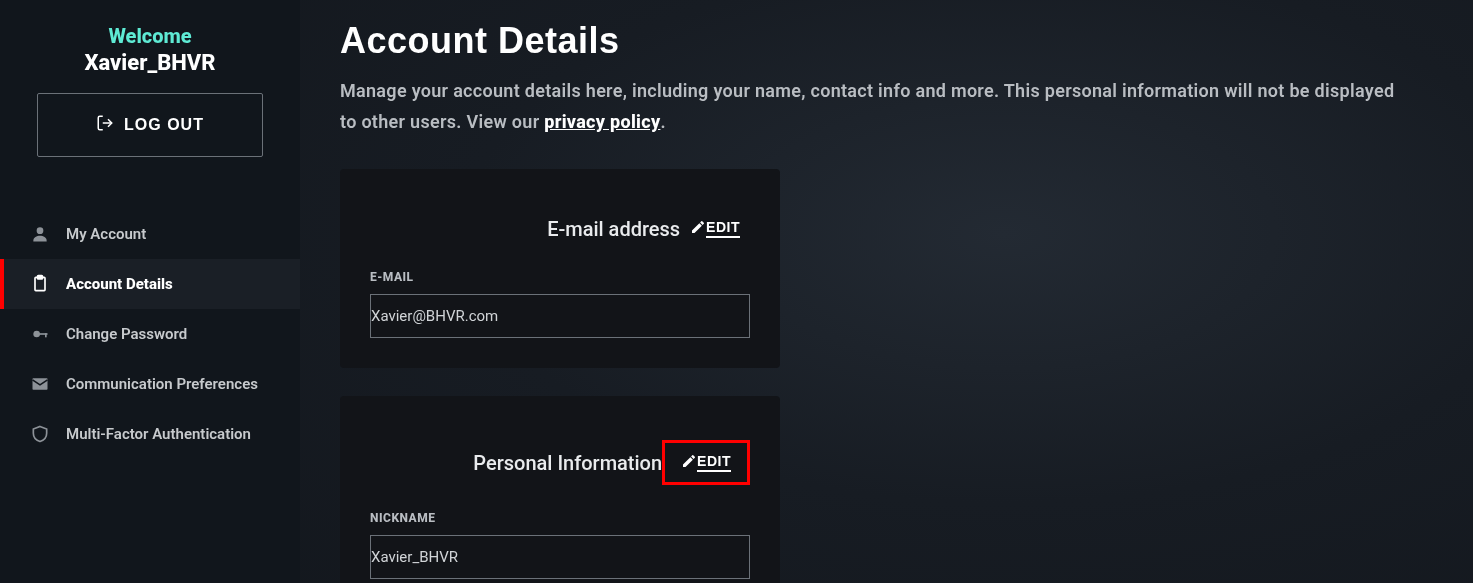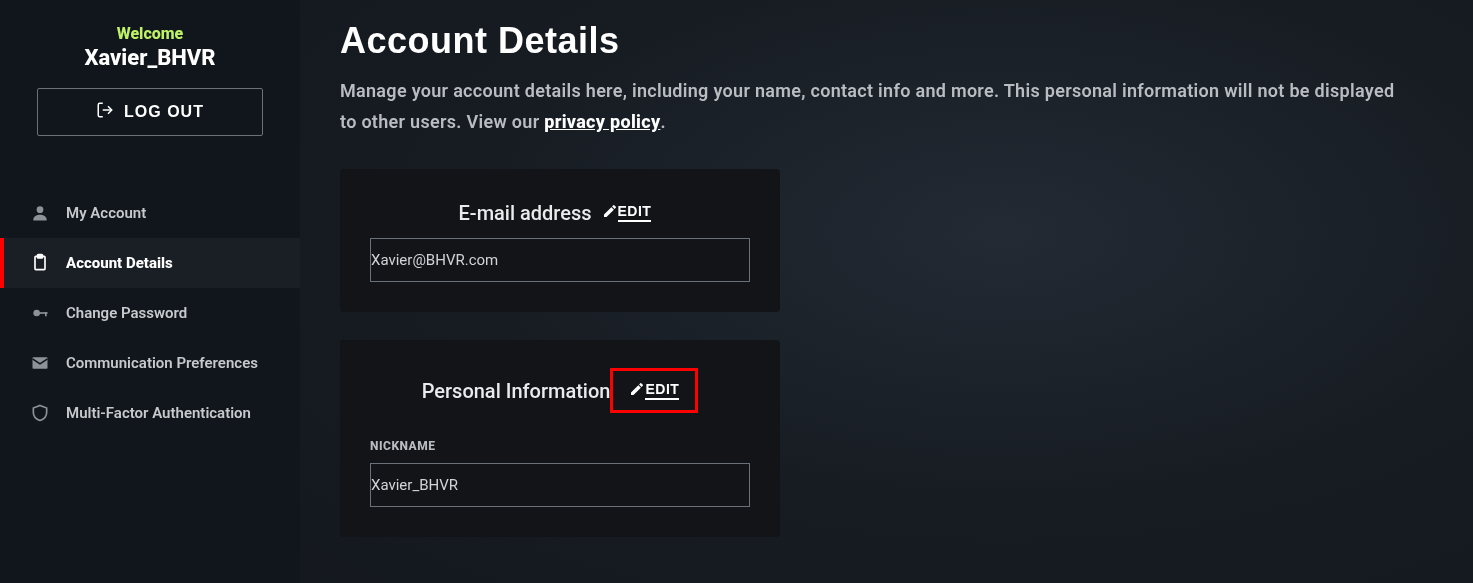--- a/index.html
+++ b/index.html
@@ -21,38 +21,38 @@
     width: 300px;
     background: #11161c;
     padding-top: 24px;
     flex-shrink: 0;
   }
   .welcome-block {
     text-align: center;
     padding: 0 36px 18px 36px;
   }
   .welcome-label {
-    color: #bef264;
-    font-size: 16px;
+    color: #5eead4;
+    font-size: 20px;
     font-weight: 800;
   }
   .welcome-user {
     color: #fff;
     font-size: 22px;
     font-weight: 800;
     margin-top: 2px;
   }
   .logout-btn {
     display: flex;
     align-items: center;
     justify-content: center;
     gap: 10px;
     margin: 18px auto 0 auto;
     width: 226px;
-    height: 48px;
+    height: 64px;
     border: 1px solid #6b7178;
     background: transparent;
     color: #fff;
     font-size: 16px;
     font-weight: 800;
     letter-spacing: 1px;
     cursor: pointer;
     border-radius: 2px;
   }
   .logout-btn svg { width: 18px; height: 18px; }
@@ -127,21 +127,22 @@
     width: 440px;
     background: #121418;
     border-radius: 4px;
     padding: 28px 30px 30px 30px;
     margin-top: 28px;
   }
   .card:first-of-type { margin-top: 32px; }
   .card-header {
     display: flex;
     align-items: center;
-    justify-content: center;
+    justify-content: flex-end;
+    margin-top: 16px;
   }
   .card-title {
     font-size: 20px;
     color: #e9ebed;
     font-weight: 500;
   }
   .edit-btn {
     display: inline-flex;
     align-items: center;
     gap: 0;
@@ -266,20 +267,21 @@
         <div class="card-title">E-mail address</div>
         <button class="edit-btn">
           <span>
             <svg viewBox="0 0 24 24" fill="currentColor">
                 <path d="M3 17.25V21h3.75L17.81 9.94l-3.75-3.75L3 17.25zM20.71 7.04a1 1 0 0 0 0-1.41l-2.34-2.34a1 1 0 0 0-1.41 0L15.13 5.13l3.75 3.75 1.83-1.84z"></path>
               </svg>
           </span>
           <span class="edit-text">EDIT</span>
         </button>
       </div>
+      <label class="field-label">E-MAIL</label>
       <div class="field-box">Xavier@BHVR.com</div>
     </section>
 
     <section class="card">
       <div class="card-header">
         <div class="card-title">Personal Information</div>
         <span class="highlight-box">
           <button class="edit-btn" style="padding:4px 6px">
             <span>
               <svg viewBox="0 0 24 24" fill="currentColor">

